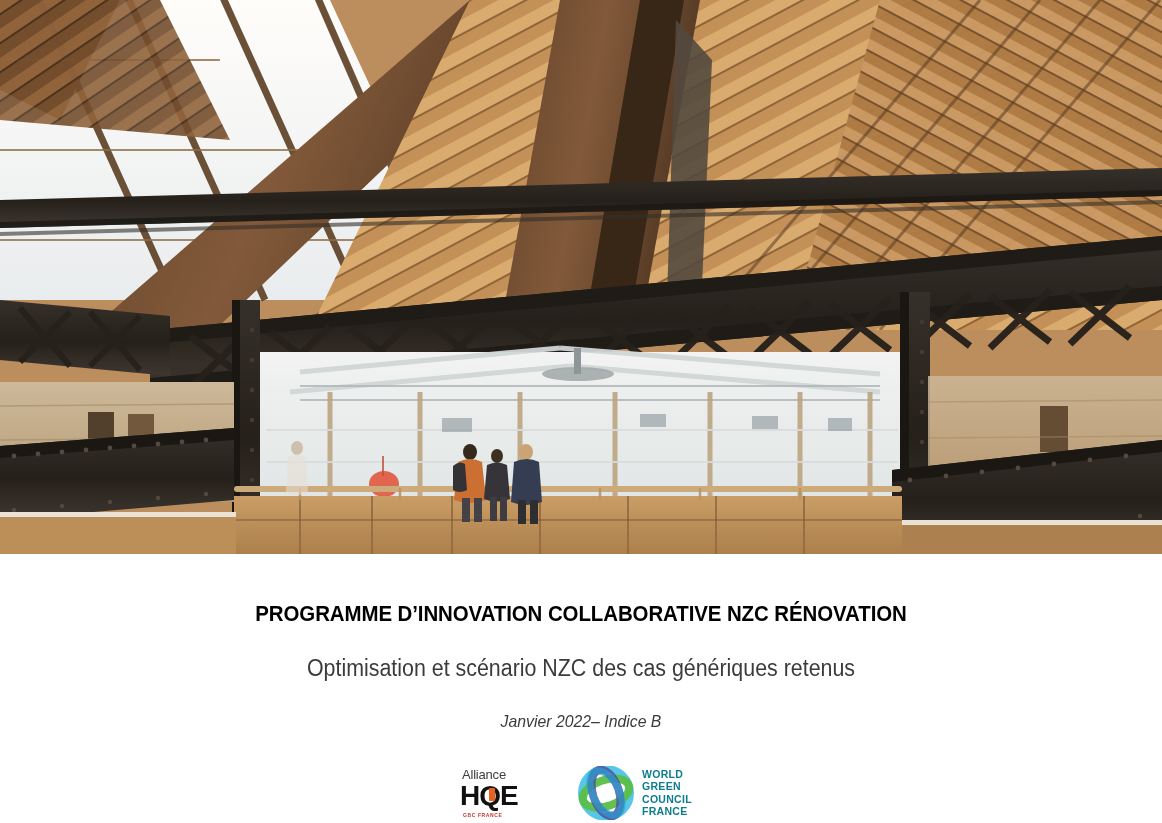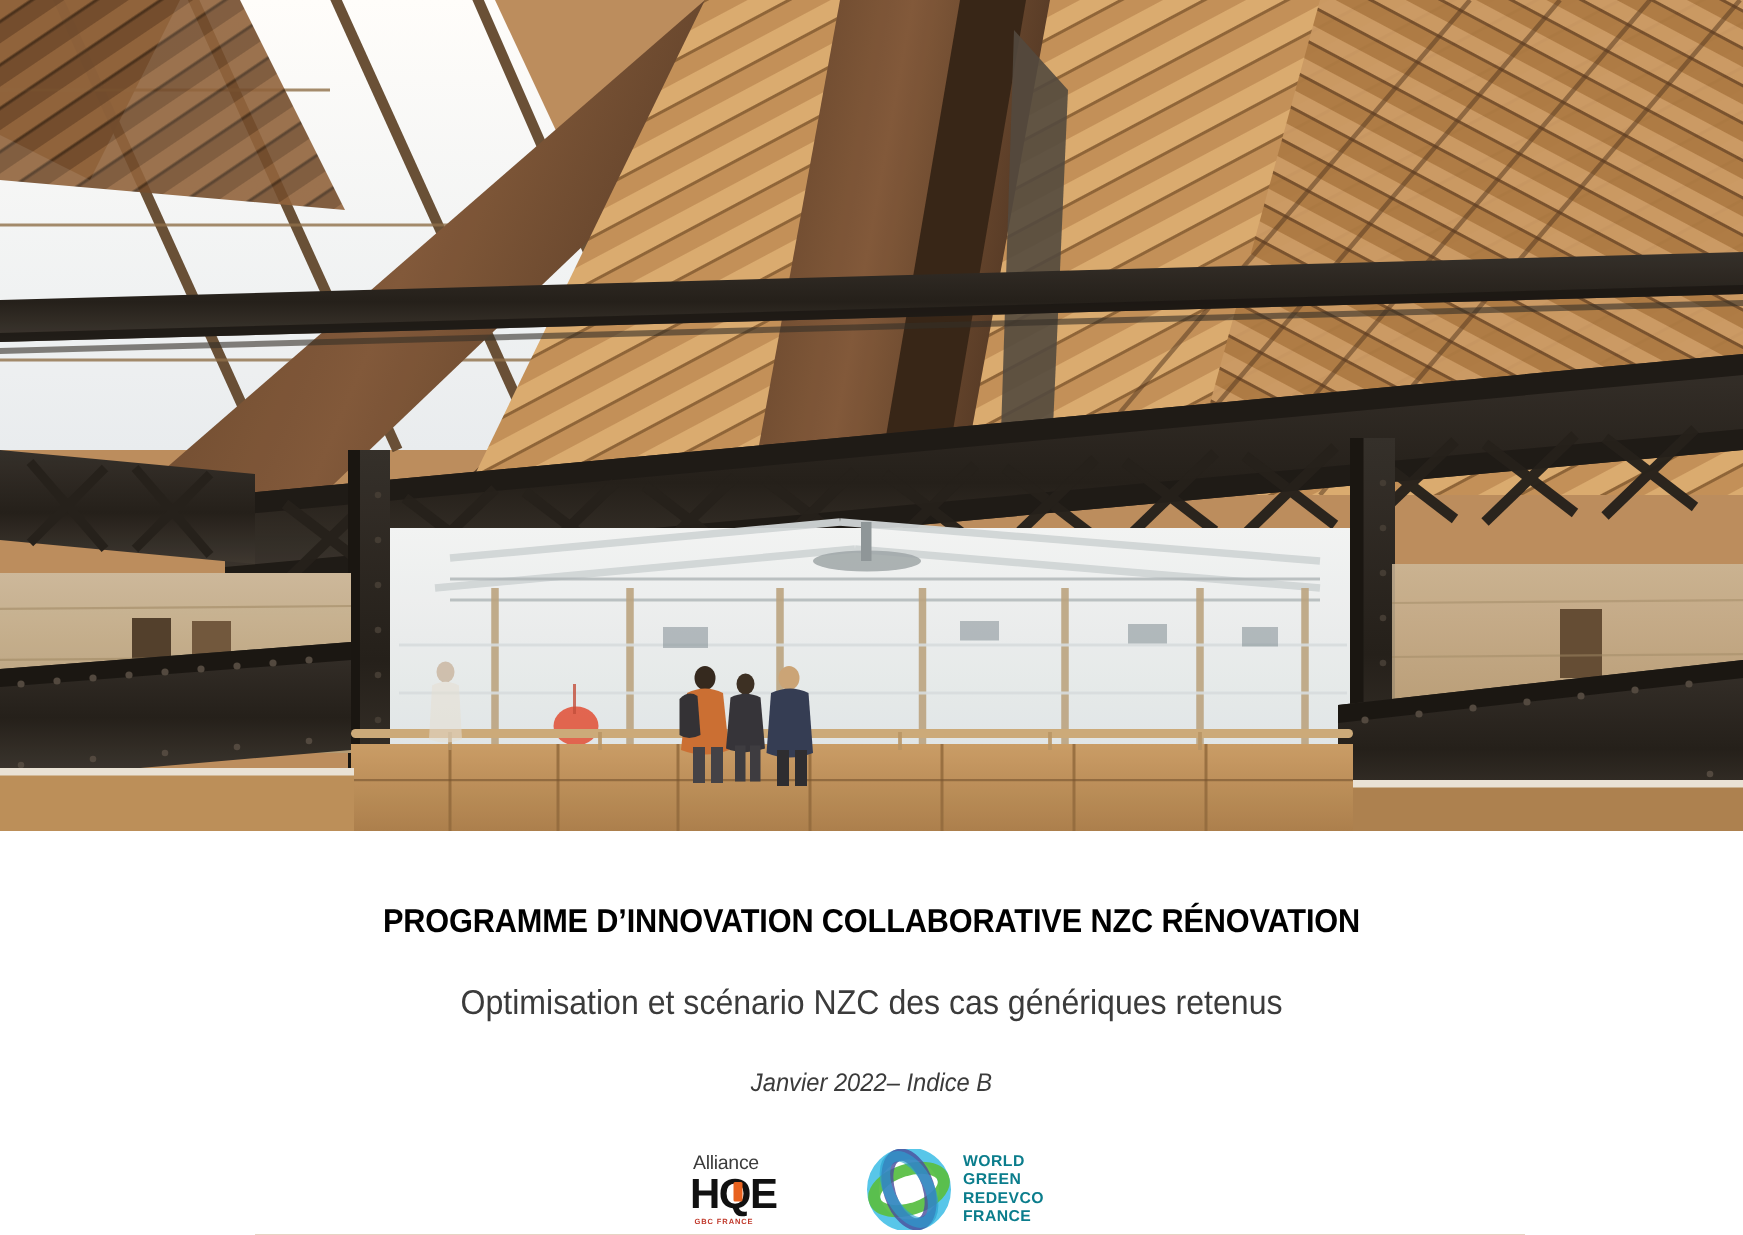--- a/index.html
+++ b/index.html
@@ -428,19 +428,19 @@
           <ellipse cx="28" cy="27" rx="24" ry="24" stroke="#4fc3e8" stroke-width="8" opacity="0.95"></ellipse>
           <ellipse cx="28" cy="27" rx="24" ry="13" stroke="#5bbf46" stroke-width="8" transform="rotate(-18 28 27)" opacity="0.95"></ellipse>
           <ellipse cx="28" cy="27" rx="13" ry="24" stroke="#4a4f9e" stroke-width="8" transform="rotate(-18 28 27)" opacity="0.82"></ellipse>
           <ellipse cx="28" cy="27" rx="24" ry="13" stroke="#2a9fd0" stroke-width="7" transform="rotate(62 28 27)" opacity="0.65"></ellipse>
         </g>
         <circle cx="28" cy="27" r="9" fill="#ffffff" opacity="0.55"></circle>
       </svg>
       <div class="wgbc-text">
         <span class="wgbc-line">WORLD</span>
         <span class="wgbc-line">GREEN</span>
-        <span class="wgbc-line">REDEVCO</span>
+        <span class="wgbc-line">COUNCIL</span>
         <span class="wgbc-line">FRANCE</span>
       </div>
     </div>
 
   </div>
 </div>
 
 </body></html>

